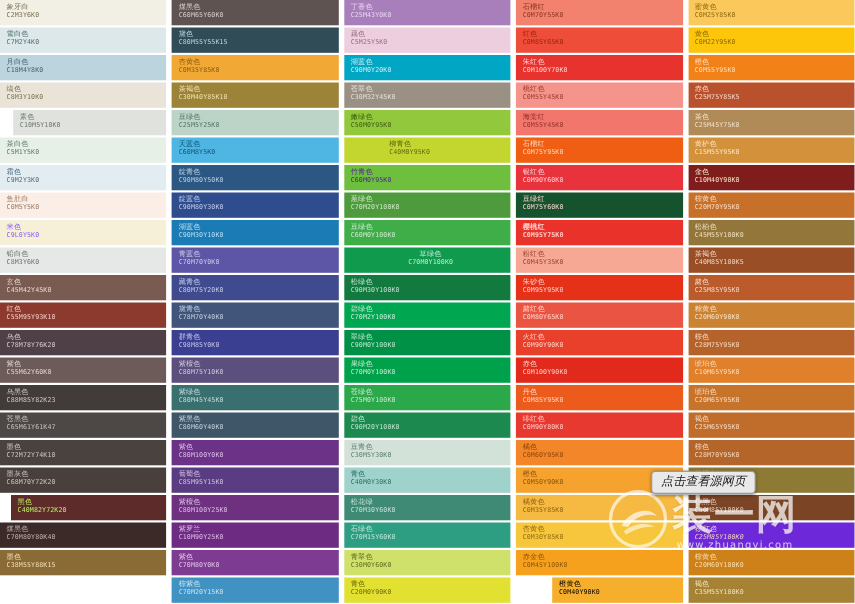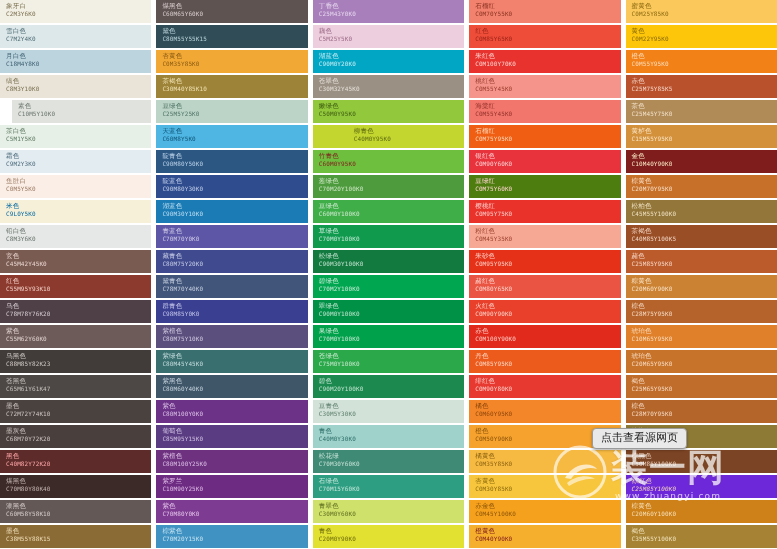--- a/index.html
+++ b/index.html
@@ -41,20 +41,21 @@
     position:absolute;left:592px;top:428px;
     padding:2px 8px 3px 8px;
     background:#e9e9e9;
     border:1px solid #9a9a9a;
     border-radius:4px;
     box-shadow:0 1px 3px rgba(0,0,0,.35);
     font-size:11px;line-height:14px;
     color:#1a1a1a;
     white-space:nowrap;
     z-index:40;
+    font-style:italic;
   }
   
   #watermark{
     position:absolute;left:545px;top:437px;
     width:232px;height:72px;
     z-index:30;pointer-events:none;
     opacity:.72;
   }
   #wm-logo{position:absolute;left:8px;top:8px;width:54px;height:54px;}
   #wm-text{
@@ -102,21 +103,21 @@
         <span class="cd">C5M1Y5K0</span>
       </div>
       <div class="sw" style="background: rgb(227, 236, 241); color: rgb(77, 107, 124);">
         <span class="nm">霜色</span>
         <span class="cd">C9M2Y3K0</span>
       </div>
       <div class="sw" style="background: rgb(251, 238, 230); color: rgb(155, 122, 99);">
         <span class="nm">鱼肚白</span>
         <span class="cd">C0M5Y5K0</span>
       </div>
-      <div class="sw" style="background: rgb(247, 240, 216); color: #0369a1;">
+      <div class="sw" style="background: rgb(247, 240, 216); color: #8b5cf6;">
         <span class="nm">米色</span>
         <span class="cd">C9L0Y5K0</span>
       </div>
       <div class="sw" style="background: rgb(229, 232, 230); color: rgb(105, 114, 109);">
         <span class="nm">铅白色</span>
         <span class="cd">C8M3Y6K0</span>
       </div>
       <div class="sw" style="background: rgb(122, 91, 82); color: rgb(232, 214, 207);">
         <span class="nm">玄色</span>
         <span class="cd">C45M42Y45K0</span>
@@ -142,31 +143,27 @@
         <span class="cd">C65M61Y61K47</span>
       </div>
       <div class="sw" style="background: rgb(74, 66, 63); color: rgb(205, 197, 194);">
         <span class="nm">墨色</span>
         <span class="cd">C72M72Y74K10</span>
       </div>
       <div class="sw" style="background: rgb(73, 64, 61); color: rgb(205, 195, 192);">
         <span class="nm">墨灰色</span>
         <span class="cd">C68M70Y72K20</span>
       </div>
-      <div class="sw" style="background: rgb(94, 43, 43); color: #fca5a5;">
+      <div class="sw" style="background: rgb(94, 43, 43); color: #bef264; margin-left: 10px;">
         <span class="nm">黑色</span>
         <span class="cd">C40M82Y72K20</span>
       </div>
       <div class="sw" style="background: rgb(59, 42, 40); color: rgb(193, 177, 175);">
         <span class="nm">煤黑色</span>
         <span class="cd">C70M80Y80K40</span>
-      </div>
-      <div class="sw" style="background: rgb(99, 88, 86); color: rgb(214, 205, 203);">
-        <span class="nm">漆黑色</span>
-        <span class="cd">C60M58Y58K10</span>
       </div>
       <div class="sw" style="background: rgb(138, 106, 53); color: rgb(240, 223, 184);">
         <span class="nm">墨色</span>
         <span class="cd">C38M55Y88K15</span>
       </div>
     </div>
     <div class="col">
       <div class="sw" style="background: rgb(95, 83, 82); color: rgb(216, 206, 205);">
         <span class="nm">煤黑色</span>
         <span class="cd">C60M65Y60K0</span>
@@ -274,33 +271,33 @@
         <span class="cd">C30M32Y45K0</span>
       </div>
       <div class="sw" style="background: rgb(146, 200, 60); color: rgb(61, 92, 16);">
         <span class="nm">嫩绿色</span>
         <span class="cd">C50M0Y95K0</span>
       </div>
       <div class="sw" style="background: rgb(195, 214, 48); color: rgb(94, 106, 13); padding-left: 41px;">
         <span class="nm">柳青色</span>
         <span class="cd">C40M0Y95K0</span>
       </div>
-      <div class="sw" style="background: rgb(111, 191, 63); color: #7f1d1d;">
+      <div class="sw" style="background: rgb(111, 191, 63); color: #4c1d95;">
         <span class="nm">竹青色</span>
         <span class="cd">C60M0Y95K0</span>
       </div>
       <div class="sw" style="background: rgb(78, 155, 62); color: rgb(207, 232, 197);">
         <span class="nm">葱绿色</span>
         <span class="cd">C70M20Y100K0</span>
       </div>
       <div class="sw" style="background: rgb(63, 174, 72); color: rgb(207, 233, 208);">
         <span class="nm">豆绿色</span>
         <span class="cd">C60M0Y100K0</span>
       </div>
-      <div class="sw" style="background: rgb(15, 154, 78); color: rgb(197, 233, 212);">
+      <div class="sw" style="background: rgb(15, 154, 78); color: rgb(197, 233, 212); text-align: center;">
         <span class="nm">草绿色</span>
         <span class="cd">C70M0Y100K0</span>
       </div>
       <div class="sw" style="background: rgb(18, 122, 63); color: rgb(194, 226, 207);">
         <span class="nm">松绿色</span>
         <span class="cd">C90M30Y100K0</span>
       </div>
       <div class="sw" style="background: rgb(0, 166, 80); color: rgb(199, 236, 214);">
         <span class="nm">碧绿色</span>
         <span class="cd">C70M2Y100K0</span>
@@ -368,25 +365,25 @@
         <span class="cd">C0M55Y45K0</span>
       </div>
       <div class="sw" style="background: rgb(239, 94, 18); color: rgb(255, 217, 188);">
         <span class="nm">石榴红</span>
         <span class="cd">C0M75Y95K0</span>
       </div>
       <div class="sw" style="background: rgb(232, 51, 60); color: rgb(255, 208, 211);">
         <span class="nm">银红色</span>
         <span class="cd">C0M90Y60K0</span>
       </div>
-      <div class="sw" style="background: #4d7c0f; color: rgb(255, 215, 208);">
+      <div class="sw" style="background: #14532d; color: rgb(255, 215, 208);">
         <span class="nm">豆绿红</span>
         <span class="cd">C0M75Y60K0</span>
       </div>
-      <div class="sw" style="background: rgb(232, 50, 42); color: rgb(255, 205, 201);">
+      <div class="sw" style="background: rgb(232, 50, 42); color: rgb(255, 205, 201); font-weight: bold;">
         <span class="nm">樱桃红</span>
         <span class="cd">C0M95Y75K0</span>
       </div>
       <div class="sw" style="background: rgb(247, 168, 148); color: rgb(154, 67, 48);">
         <span class="nm">粉红色</span>
         <span class="cd">C0M45Y35K0</span>
       </div>
       <div class="sw" style="background: rgb(229, 49, 24); color: rgb(255, 205, 195);">
         <span class="nm">朱砂色</span>
         <span class="cd">C0M95Y95K0</span>
@@ -424,21 +421,21 @@
         <span class="cd">C0M35Y85K0</span>
       </div>
       <div class="sw" style="background: rgb(248, 198, 60); color: rgb(142, 108, 14);">
         <span class="nm">杏黄色</span>
         <span class="cd">C0M30Y85K0</span>
       </div>
       <div class="sw" style="background: rgb(245, 161, 30); color: rgb(142, 85, 6);">
         <span class="nm">赤金色</span>
         <span class="cd">C0M45Y100K0</span>
       </div>
-      <div class="sw" style="background: rgb(246, 174, 45); color: #7f1d1d;">
+      <div class="sw" style="background: rgb(246, 174, 45); color: #000000; margin-left: 33px;">
         <span class="nm">橙黄色</span>
         <span class="cd">C0M40Y90K0</span>
       </div>
     </div>
     <div class="col">
       <div class="sw" style="background: rgb(251, 200, 92); color: rgb(140, 106, 15);">
         <span class="nm">蜜黄色</span>
         <span class="cd">C0M25Y85K0</span>
       </div>
       <div class="sw" style="background: rgb(253, 198, 11); color: rgb(138, 106, 4);">

